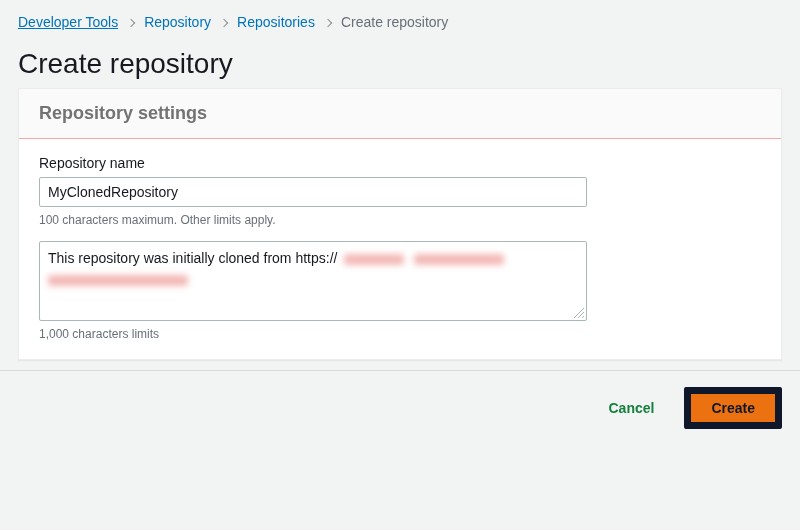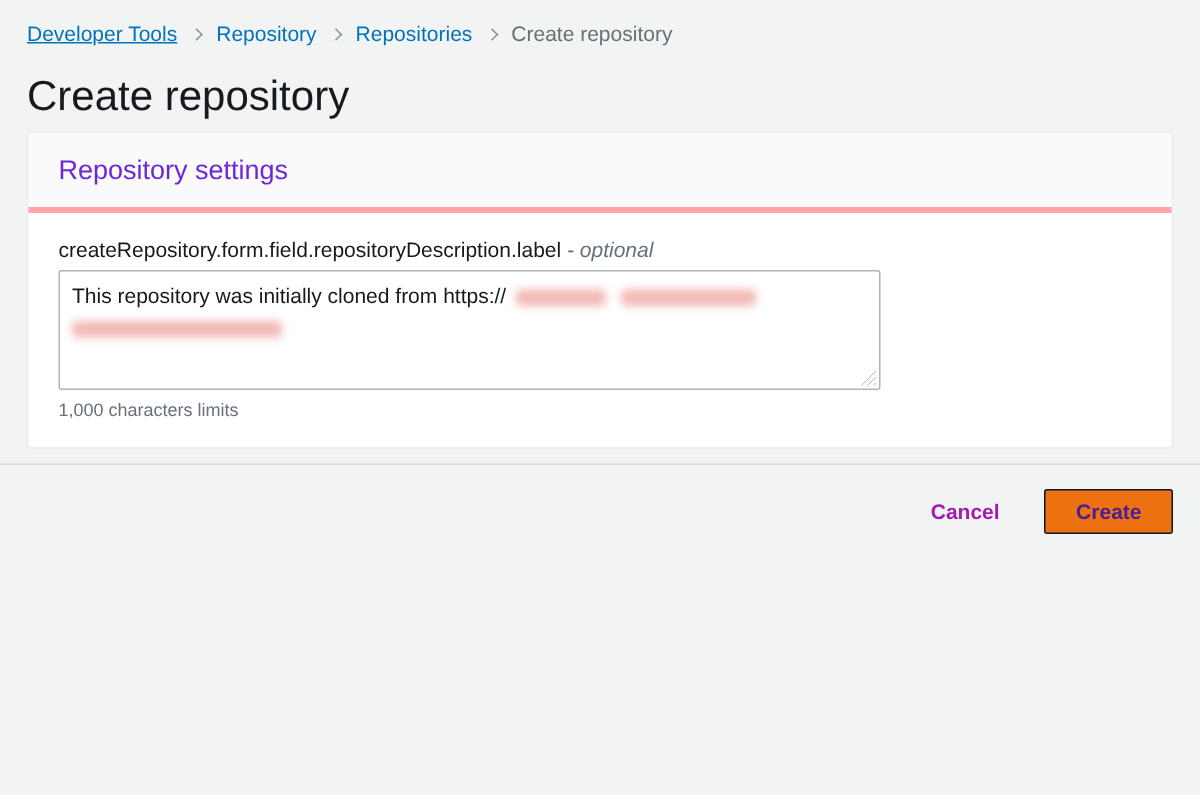--- a/index.html
+++ b/index.html
@@ -39,25 +39,25 @@
       line-height: 1.4;
       margin-bottom: 16px;
     }
     .panel {
       background: #fff;
       border: 1px solid #eaeded;
       box-shadow: 0 1px 1px rgba(0,0,0,0.05);
     }
     .panel-header {
       background: #fafafa;
-      border-bottom: 4px solid #fca5a5;
+      border-bottom: 1px solid #fca5a5;
       padding: 14px 20px;
       font-size: 18px;
-      font-weight: 400;
-      color: #6d28d9;
+      font-weight: 700;
+      color: #737373;
     }
     .panel-body { padding: 16px 20px 18px 20px; }
     .field { margin-bottom: 14px; }
     .field-label {
       font-size: 14px;
       color: #16191f;
       margin-bottom: 6px;
     }
     .field-label .optional {
       color: #687078;
@@ -119,26 +119,26 @@
       font-size: 14px;
       padding: 6px 20px;
       border-radius: 2px;
       cursor: pointer;
       font-weight: 700;
       font-family: inherit;
     }
     .btn-cancel {
       background: transparent;
       border: none;
-      color: #a21caf;
+      color: #15803d;
     }
     .btn-primary {
       background: #ec7211;
-      border: 1px solid #0f172a;
-      color: #4c1d95;
+      border: 7px solid #0f172a;
+      color: #0f172a;
     }
     .chevron {
       display: inline-block;
       width: 6px; height: 6px;
       border-right: 1.5px solid #879196;
       border-top: 1.5px solid #879196;
       transform: rotate(45deg);
       margin-bottom: 1px;
     }
   </style>
@@ -154,25 +154,27 @@
     <a>Repositories</a>
     <span class="sep"><span class="chevron"></span></span>
     <span class="current">Create repository</span>
   </nav>
 
   <h1>Create repository</h1>
 
   <section class="panel">
     <div class="panel-header">Repository settings</div>
     <div class="panel-body">
+      <div class="field">
+        <div class="field-label">Repository name</div>
+        <input class="text-input" type="text" value="MyClonedRepository" style="">
+        <div class="hint">100 characters maximum. Other limits apply.</div>
+      </div>
 
       <div class="field" style="margin-bottom:0">
-        <div class="field-label">
-          <span>createRepository.form.field.repositoryDescription.label</span><span class="optional"> - optional</span>
-        </div>
         <div class="desc-content">
           <span>This repository was initially cloned from https://</span>
           <span class="blur-red" style="width:60px"></span>
           <span class="blur-red" style="width:90px"></span><br>
           <span class="blur-red" style="width:140px; margin-left:0"></span>
           <span class="resize-handle"></span>
         </div>
         <div class="hint">1,000 characters limits</div>
       </div>
     </div>

